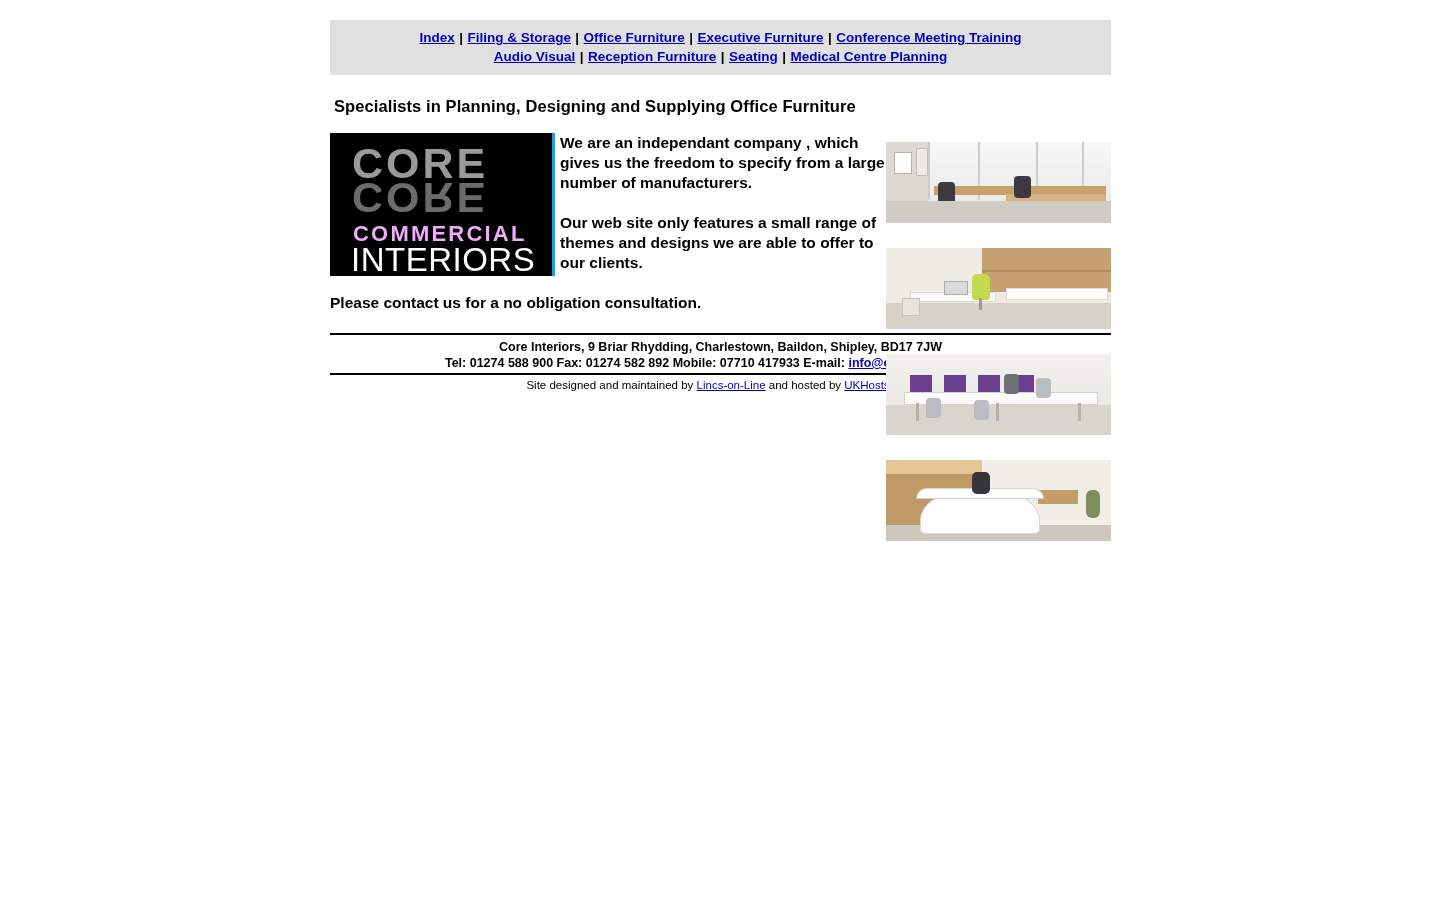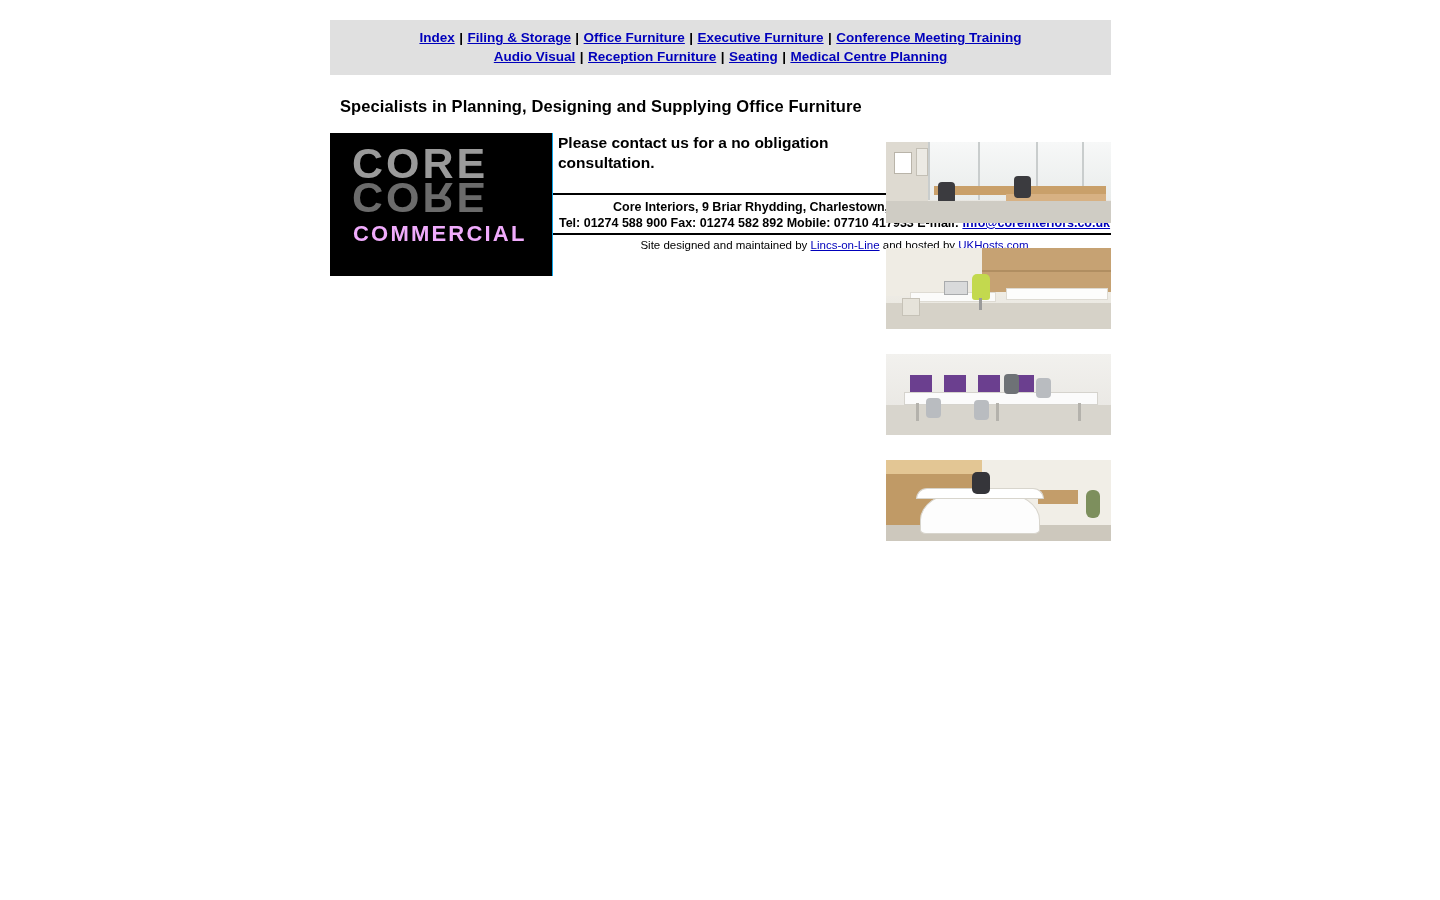--- a/index.html
+++ b/index.html
@@ -49,34 +49,34 @@
   }
   
   .main {
     position: relative;
     padding-top: 22px;
   }
   .headline {
     font-size: 16.5px;
     font-weight: bold;
     letter-spacing: 0.1px;
-    margin: 0 0 17px 10px;
+    margin: 0 0 17px 4px;
   }
   .bodycol {
     width: 560px;
   }
   .logo {
     float: left;
     width: 222px;
     height: 143px;
     margin: 0 5px 2px 0;
     background: #000;
     position: relative;
     overflow: hidden;
-    border-right: 1px solid #0ea5e9;
+    border-right: 3px solid #0ea5e9;
   }
   .logo .lg-top {
     position: absolute;
     left: 0; top: 0; right: 0;
     height: 82px;
     background: #000;
   }
   .logo .core1 {
     position: absolute;
     left: 22px;
@@ -253,22 +253,25 @@
 
       <div class="headline">Specialists in Planning, Designing and Supplying Office Furniture</div>
 
       <div class="bodycol">
 
         <div class="logo">
           <div class="lg-top"></div>
           <div class="core1">CORE</div>
           <div class="core2">CORE</div>
           <div class="commercial">COMMERCIAL</div>
-        </div>
-
+          <div class="interiors">INTERIORS</div>
+        </div>
+
+        <div class="para first">We are an independant company , which gives us the freedom to specify from a large number of manufacturers.</div>
+        <div class="para">Our web site only features a small range of themes and designs we are able to offer to our clients.</div>
         <div class="para">Please contact us for a no obligation consultation.</div>
       </div>
 
       <div class="photos">
 
         <div class="photo p1">
           <div class="glass"></div>
           <div class="mull" style="left:92px"></div>
           <div class="mull" style="left:150px"></div>
           <div class="mull" style="left:196px"></div>

